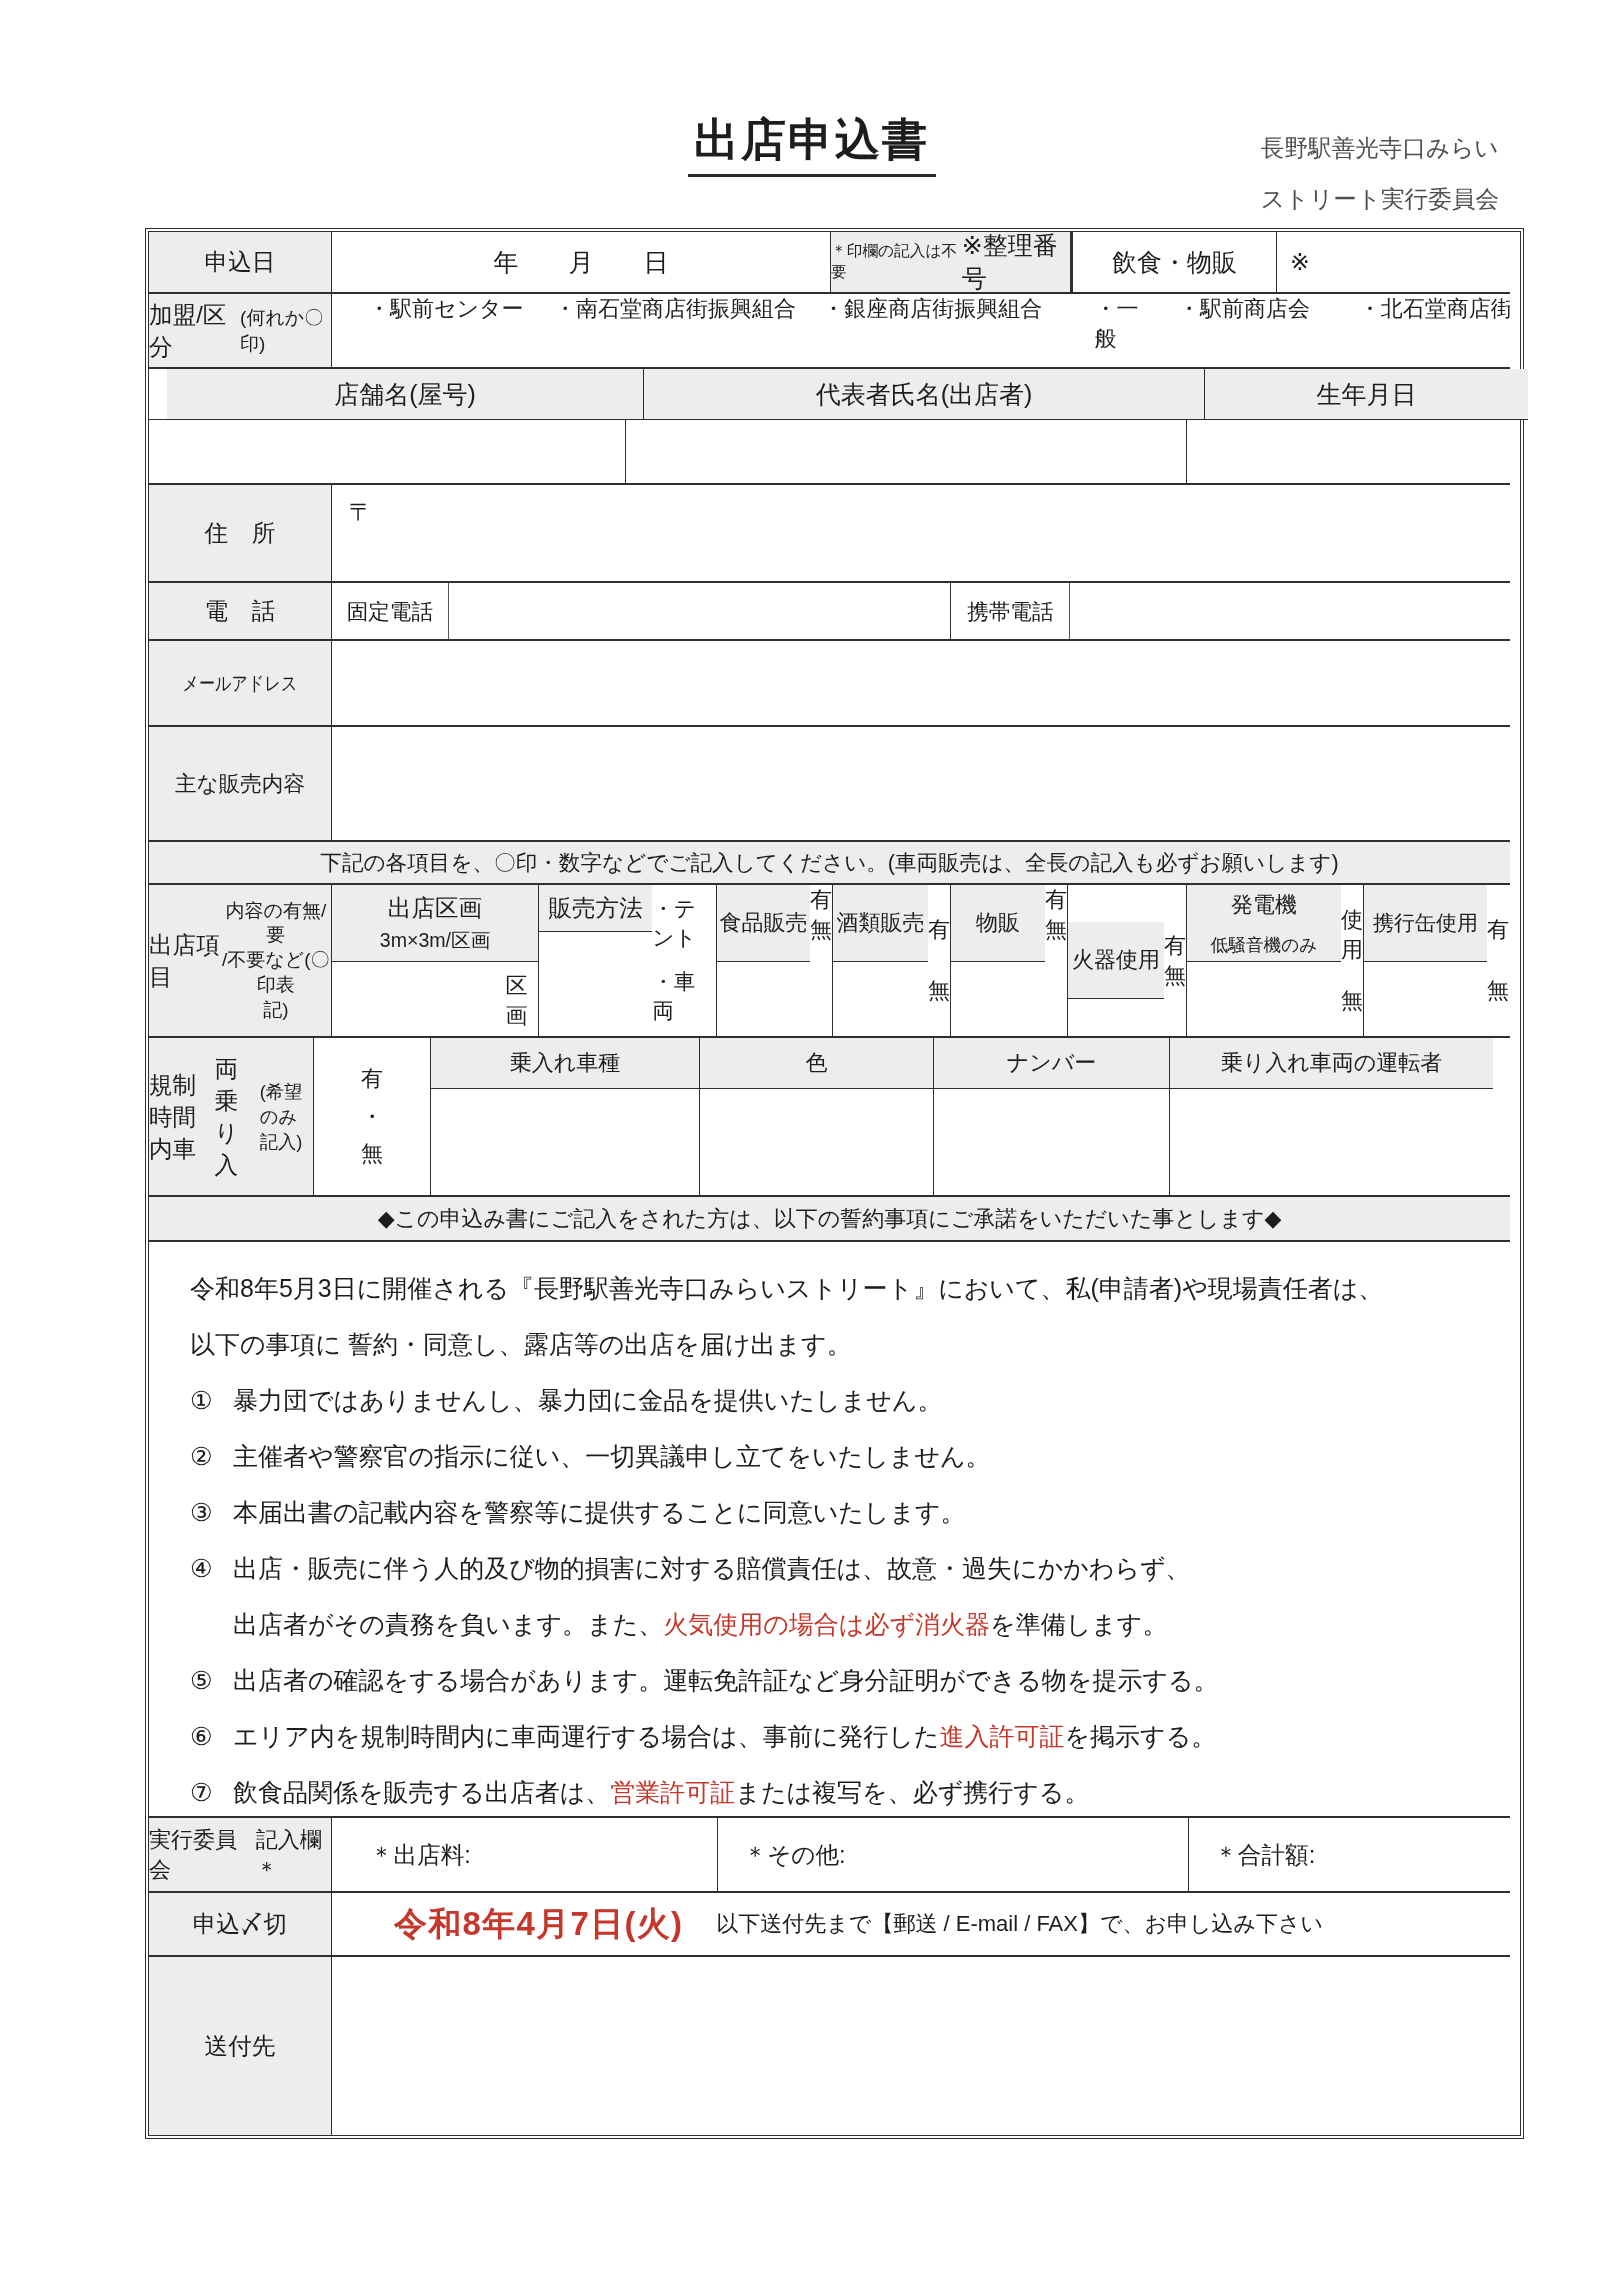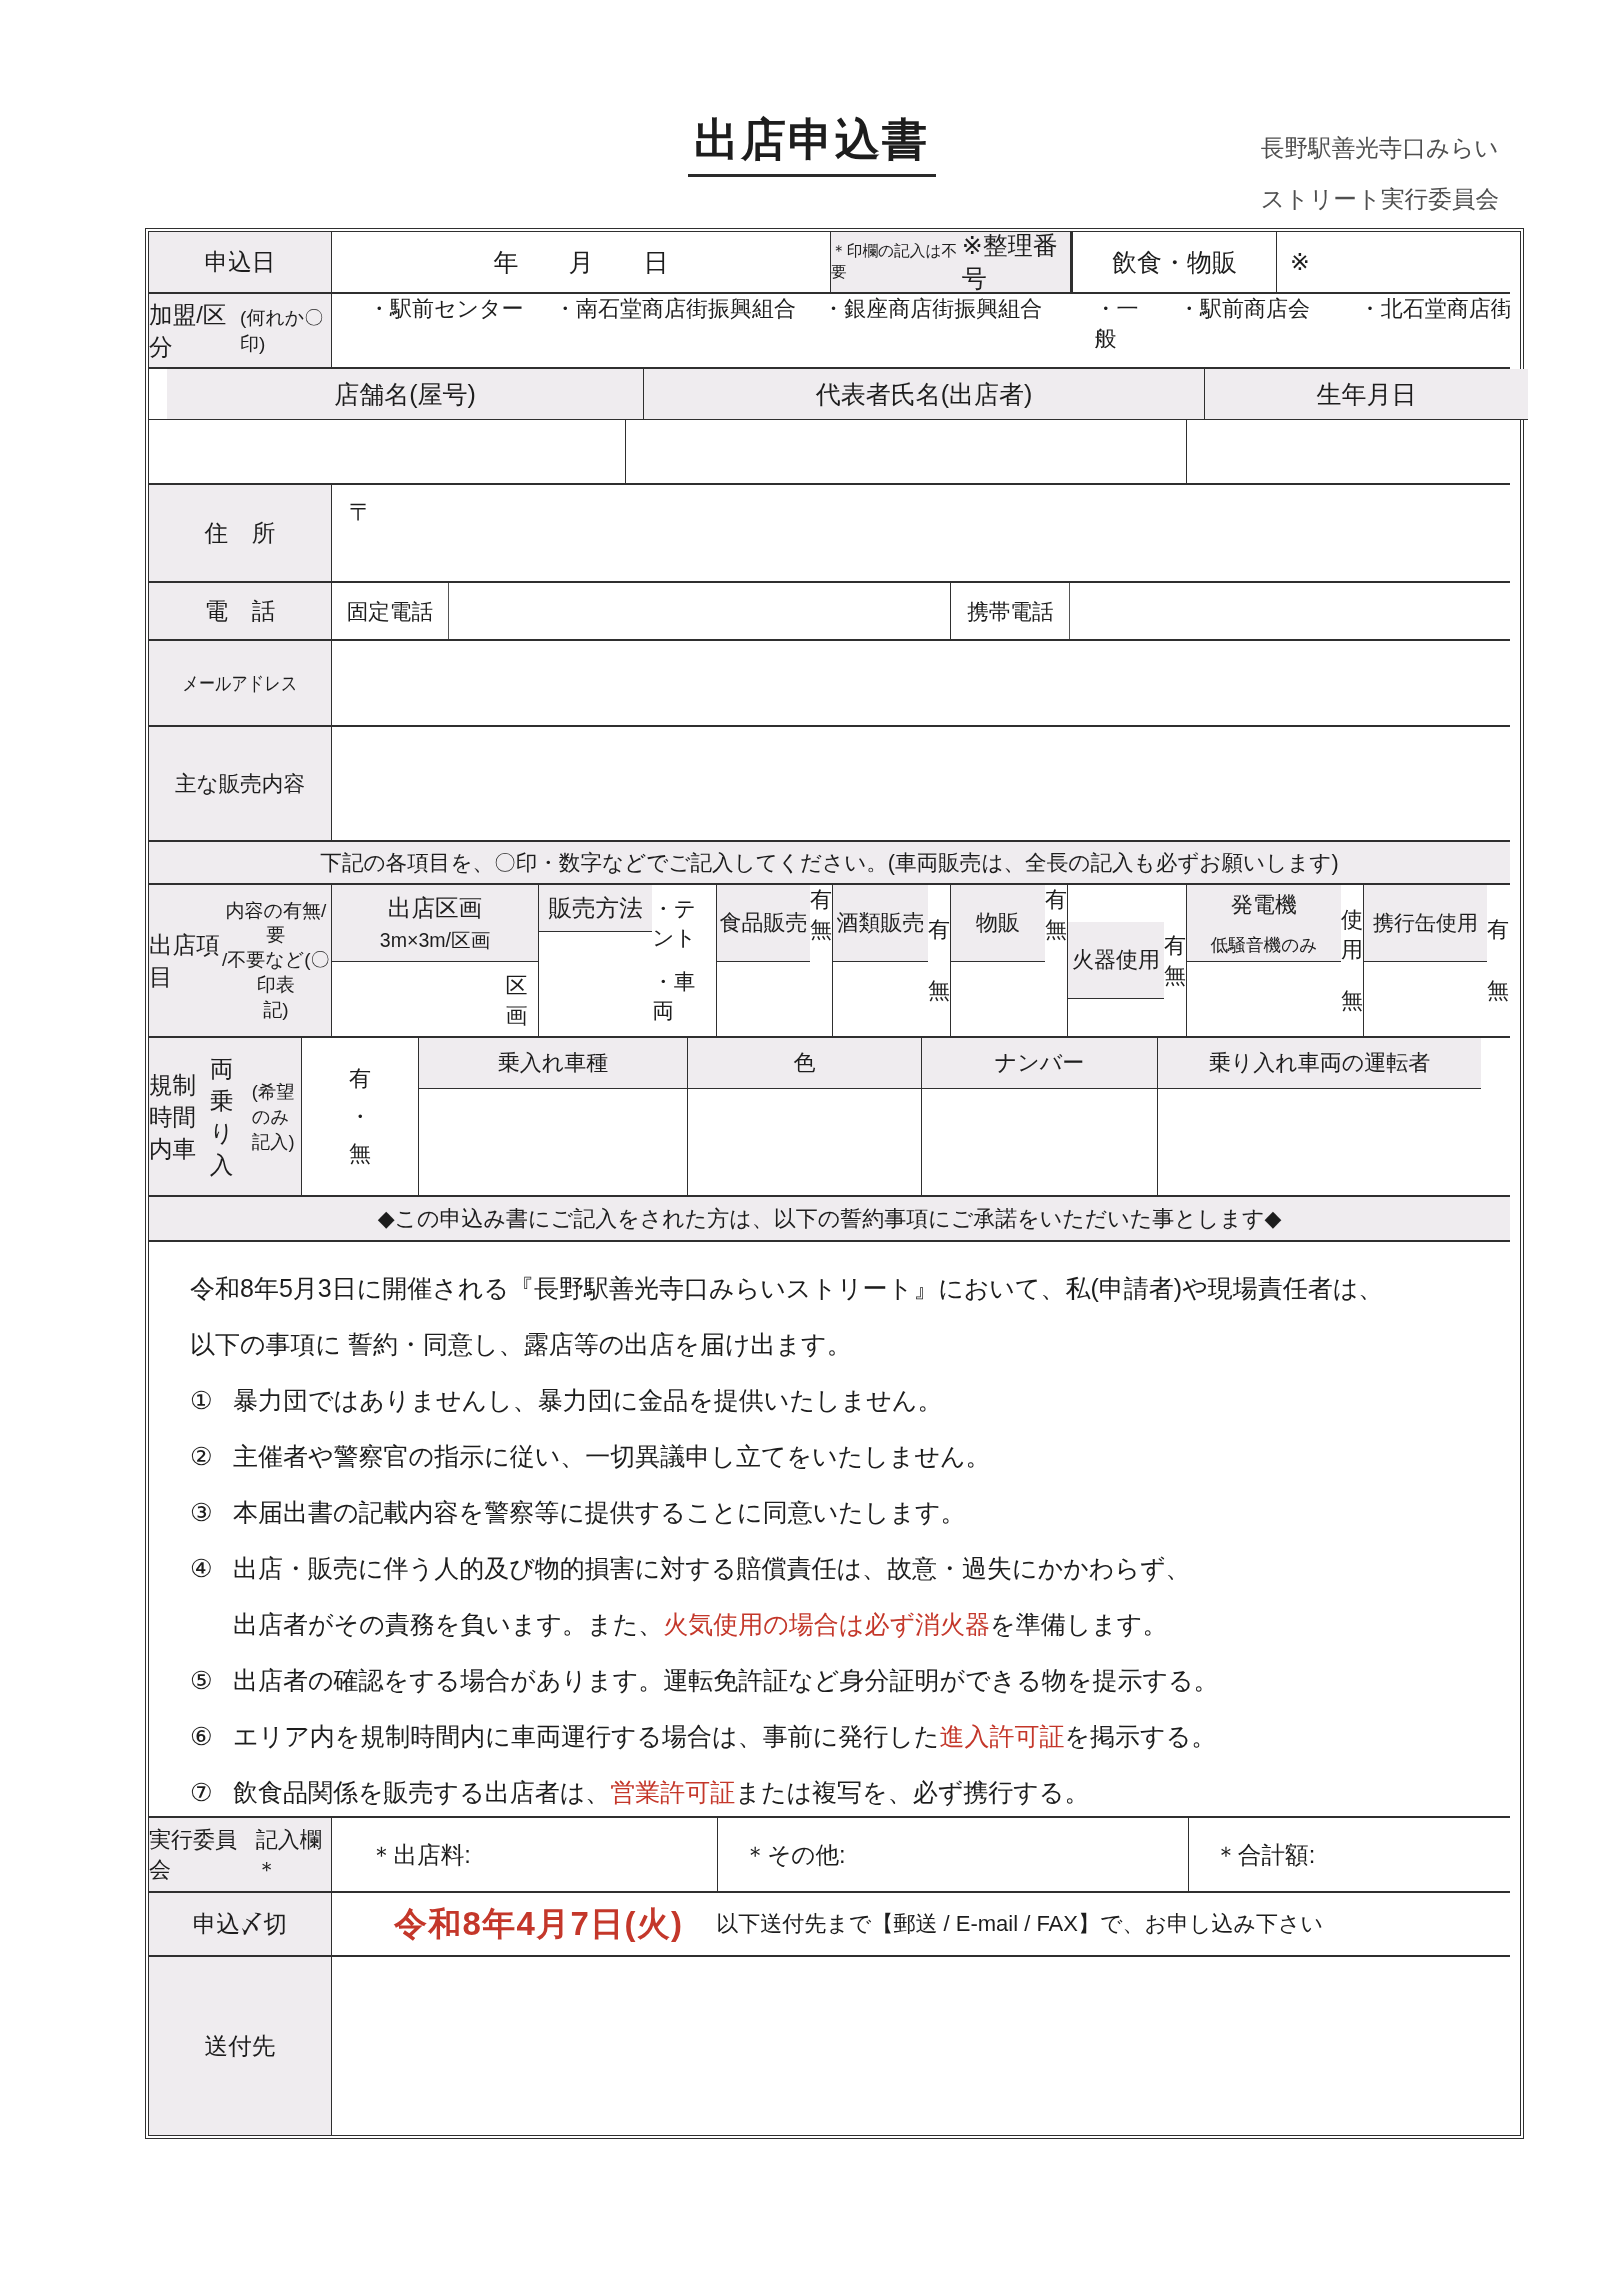--- a/index.html
+++ b/index.html
@@ -219,21 +219,21 @@
           <div style="font-size:21px">携行缶使用</div>
         </div>
         <div class="bd" style="font-size:22px">
           <span>有</span>
           <span>無</span>
         </div>
       </div>
     </div>
 
     <div class="tr bb4" style="height:157px">
-      <div class="c shade col" style="width:153px;gap:4px">
+      <div class="c shade col" style="width:165px;gap:4px">
         <div style="font-size:23.6px">規制時間内車</div>
         <div style="font-size:23.6px">両乗り入</div>
         <div style="font-size:18.3px">(希望のみ記入)</div>
       </div>
       <div class="c vline" style="width:117px">
         <span>有</span>
         <span>・</span>
         <span>無</span>
       </div>
       <div class="c col" style="width:269px;padding:0;align-items:stretch">

